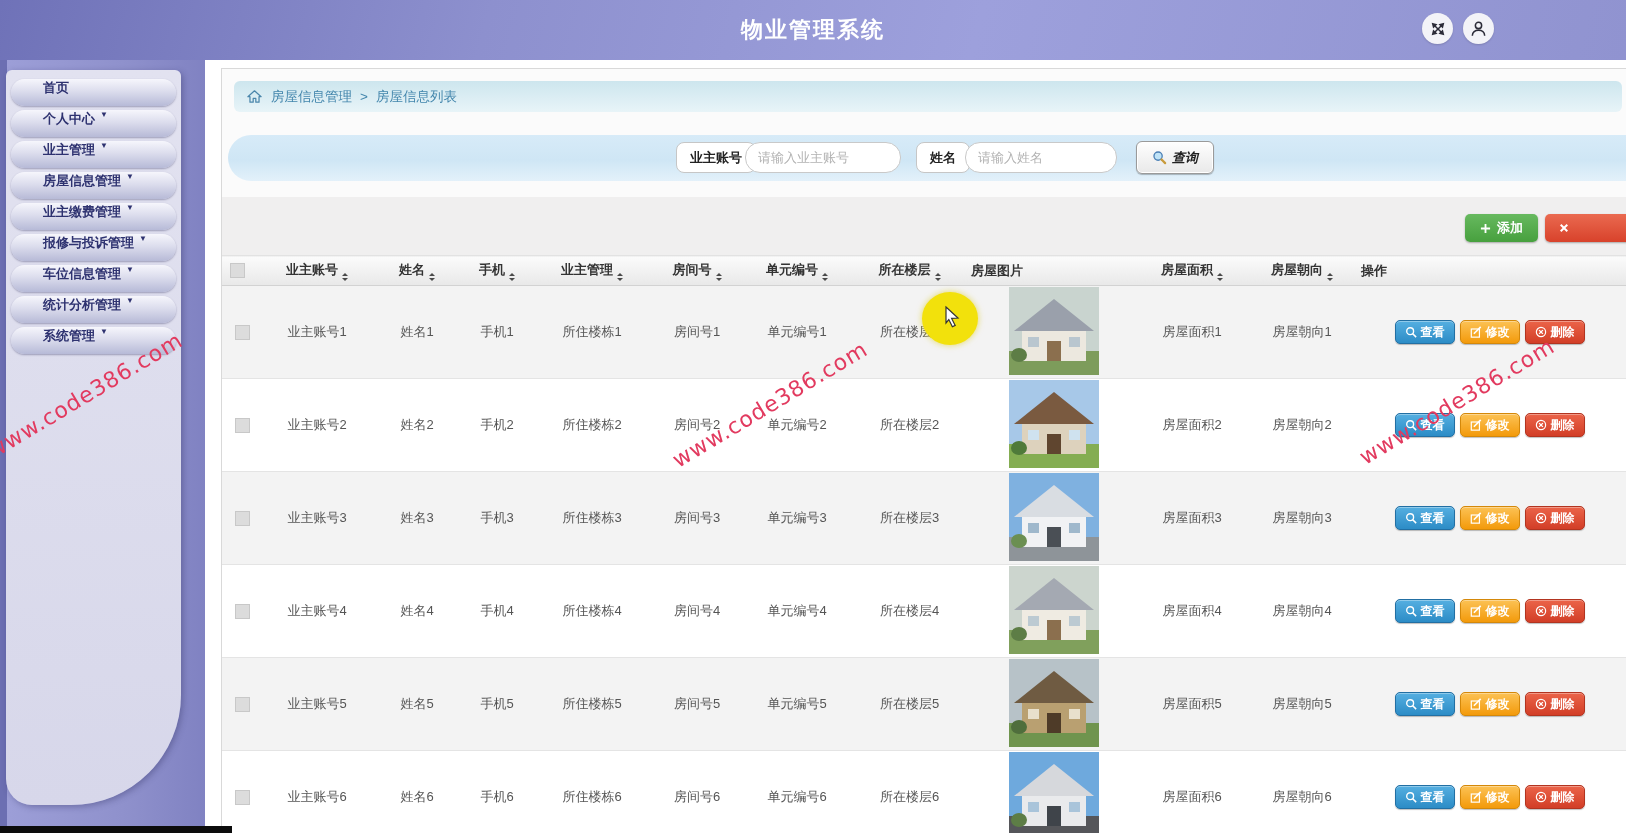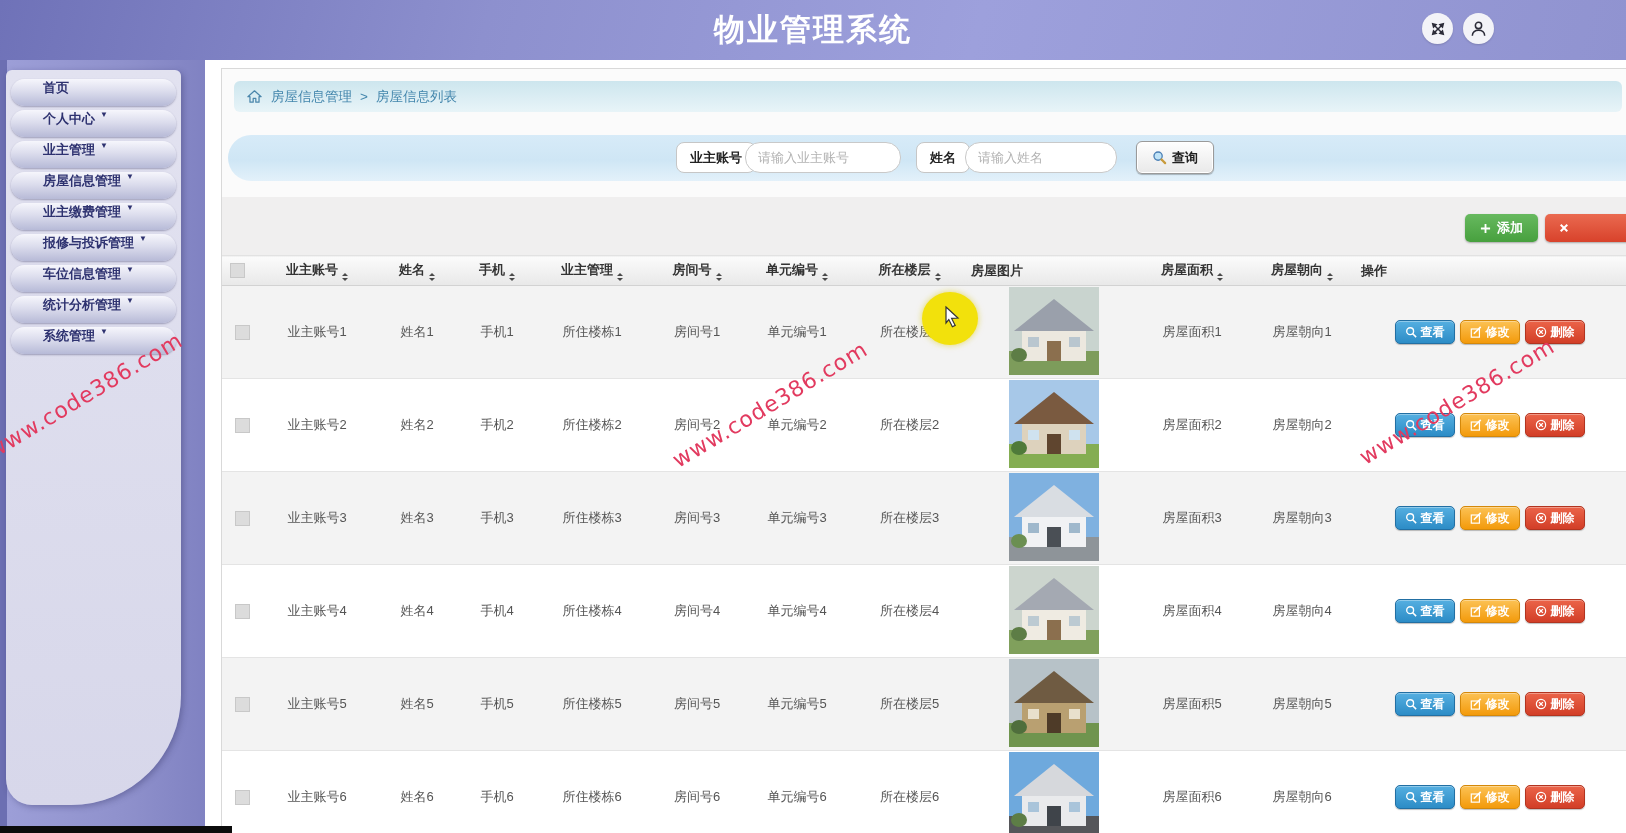--- a/index.html
+++ b/index.html
@@ -3,21 +3,21 @@
 <meta charset="utf-8">
 <style>
   * { margin:0; padding:0; box-sizing:border-box; }
   html,body { width:1626px; height:833px; overflow:hidden; font-family:"Liberation Sans","DejaVu Sans",sans-serif; background:#fff; }
   #stage { position:relative; width:1626px; height:833px; overflow:hidden; }
 
   
   .hdr { position:absolute; left:0; top:0; width:1626px; height:60px;
          background:linear-gradient(105deg,#6f72b8 0%,#8d90ce 30%,#9da0dc 60%,#9093d0 100%); }
   .hdr-title { position:absolute; left:0; right:0; top:0; height:60px; line-height:60px;
-               text-align:center; color:#fff; font-size:31px; font-weight:bold; letter-spacing:2px; }
+               text-align:center; color:#fff; font-size:22px; font-weight:bold; letter-spacing:2px; }
   .hdr-icons { position:absolute; right:132px; top:13px; display:flex; gap:10px; }
   .hdr-circle { width:31px; height:31px; border-radius:50%; background:#f3f3f8; display:flex;
                 align-items:center; justify-content:center; cursor:pointer; box-shadow:0 1px 2px rgba(0,0,0,.15); }
 
   
   .leftcol { position:absolute; left:0; top:60px; width:205px; height:773px;
              background:linear-gradient(to right,#9d9fd8 0%,#8f91cc 60%,#8082c2 100%); }
   .leftedge { position:absolute; left:0; top:60px; width:7px; height:773px; background:#6c6fb2; }
   .sidepanel { position:absolute; left:6px; top:70px; width:175px; height:735px;
                background:linear-gradient(to bottom,#e2e2f0 0%,#d7d7ea 100%);
@@ -46,21 +46,21 @@
                 border-radius:23px 0 0 23px;
                 background:linear-gradient(to bottom,#d7ebf8 0%,#cfe6f5 55%,#e3f1fa 100%); }
   .fld-label { position:absolute; top:7px; height:31px; line-height:29px; padding:0 13px; background:#fff;
                border:1px solid #c6c6c6; border-radius:8px; font-size:13px; font-weight:bold; color:#222; }
   .fld-input { position:absolute; top:7px; height:31px; border:1px solid #c9c9c9; border-radius:15px;
                padding:8px 12px; font-size:13px; color:#333; background:#fff; outline:none; }
   .fld-input::placeholder { color:#b2b2b2; }
   .btn-query { position:absolute; left:908px; top:6px; height:33px; width:78px; border:1px solid #9a9a9a;
                border-radius:6px; background:linear-gradient(to bottom,#fefefe,#e9e9e9);
                box-shadow:0 1px 1px rgba(0,0,0,.25), inset 0 0 0 1px #fff; font-size:13px; font-weight:bold;
-               color:#222; cursor:pointer; display:flex; align-items:center; justify-content:center; gap:5px; }
+               color:#222; cursor:pointer; display:flex; align-items:center; justify-content:center; gap:5px;font-style:italic; }
 
   .graybed { position:absolute; left:0; top:128px; width:1410px; height:637px; background:#f0efef; }
   .btn-add { position:absolute; left:1243px; top:145px; width:73px; height:28px; border:none; border-radius:5px;
              background:linear-gradient(to bottom,#67b95f,#47a03e); color:#fff; font-size:13px; font-weight:bold;
              cursor:pointer; display:flex; align-items:center; justify-content:center; gap:6px;
              box-shadow:0 1px 2px rgba(0,0,0,.3); }
   .btn-batchdel { position:absolute; left:1323px; top:145px; width:110px; height:28px; border:none; border-radius:5px;
              background:linear-gradient(to bottom,#ea6a50,#d8422b); color:#fff; font-size:13px; font-weight:bold;
              cursor:pointer; display:flex; align-items:center; padding-left:13px; gap:6px;
              box-shadow:0 1px 2px rgba(0,0,0,.3); }

